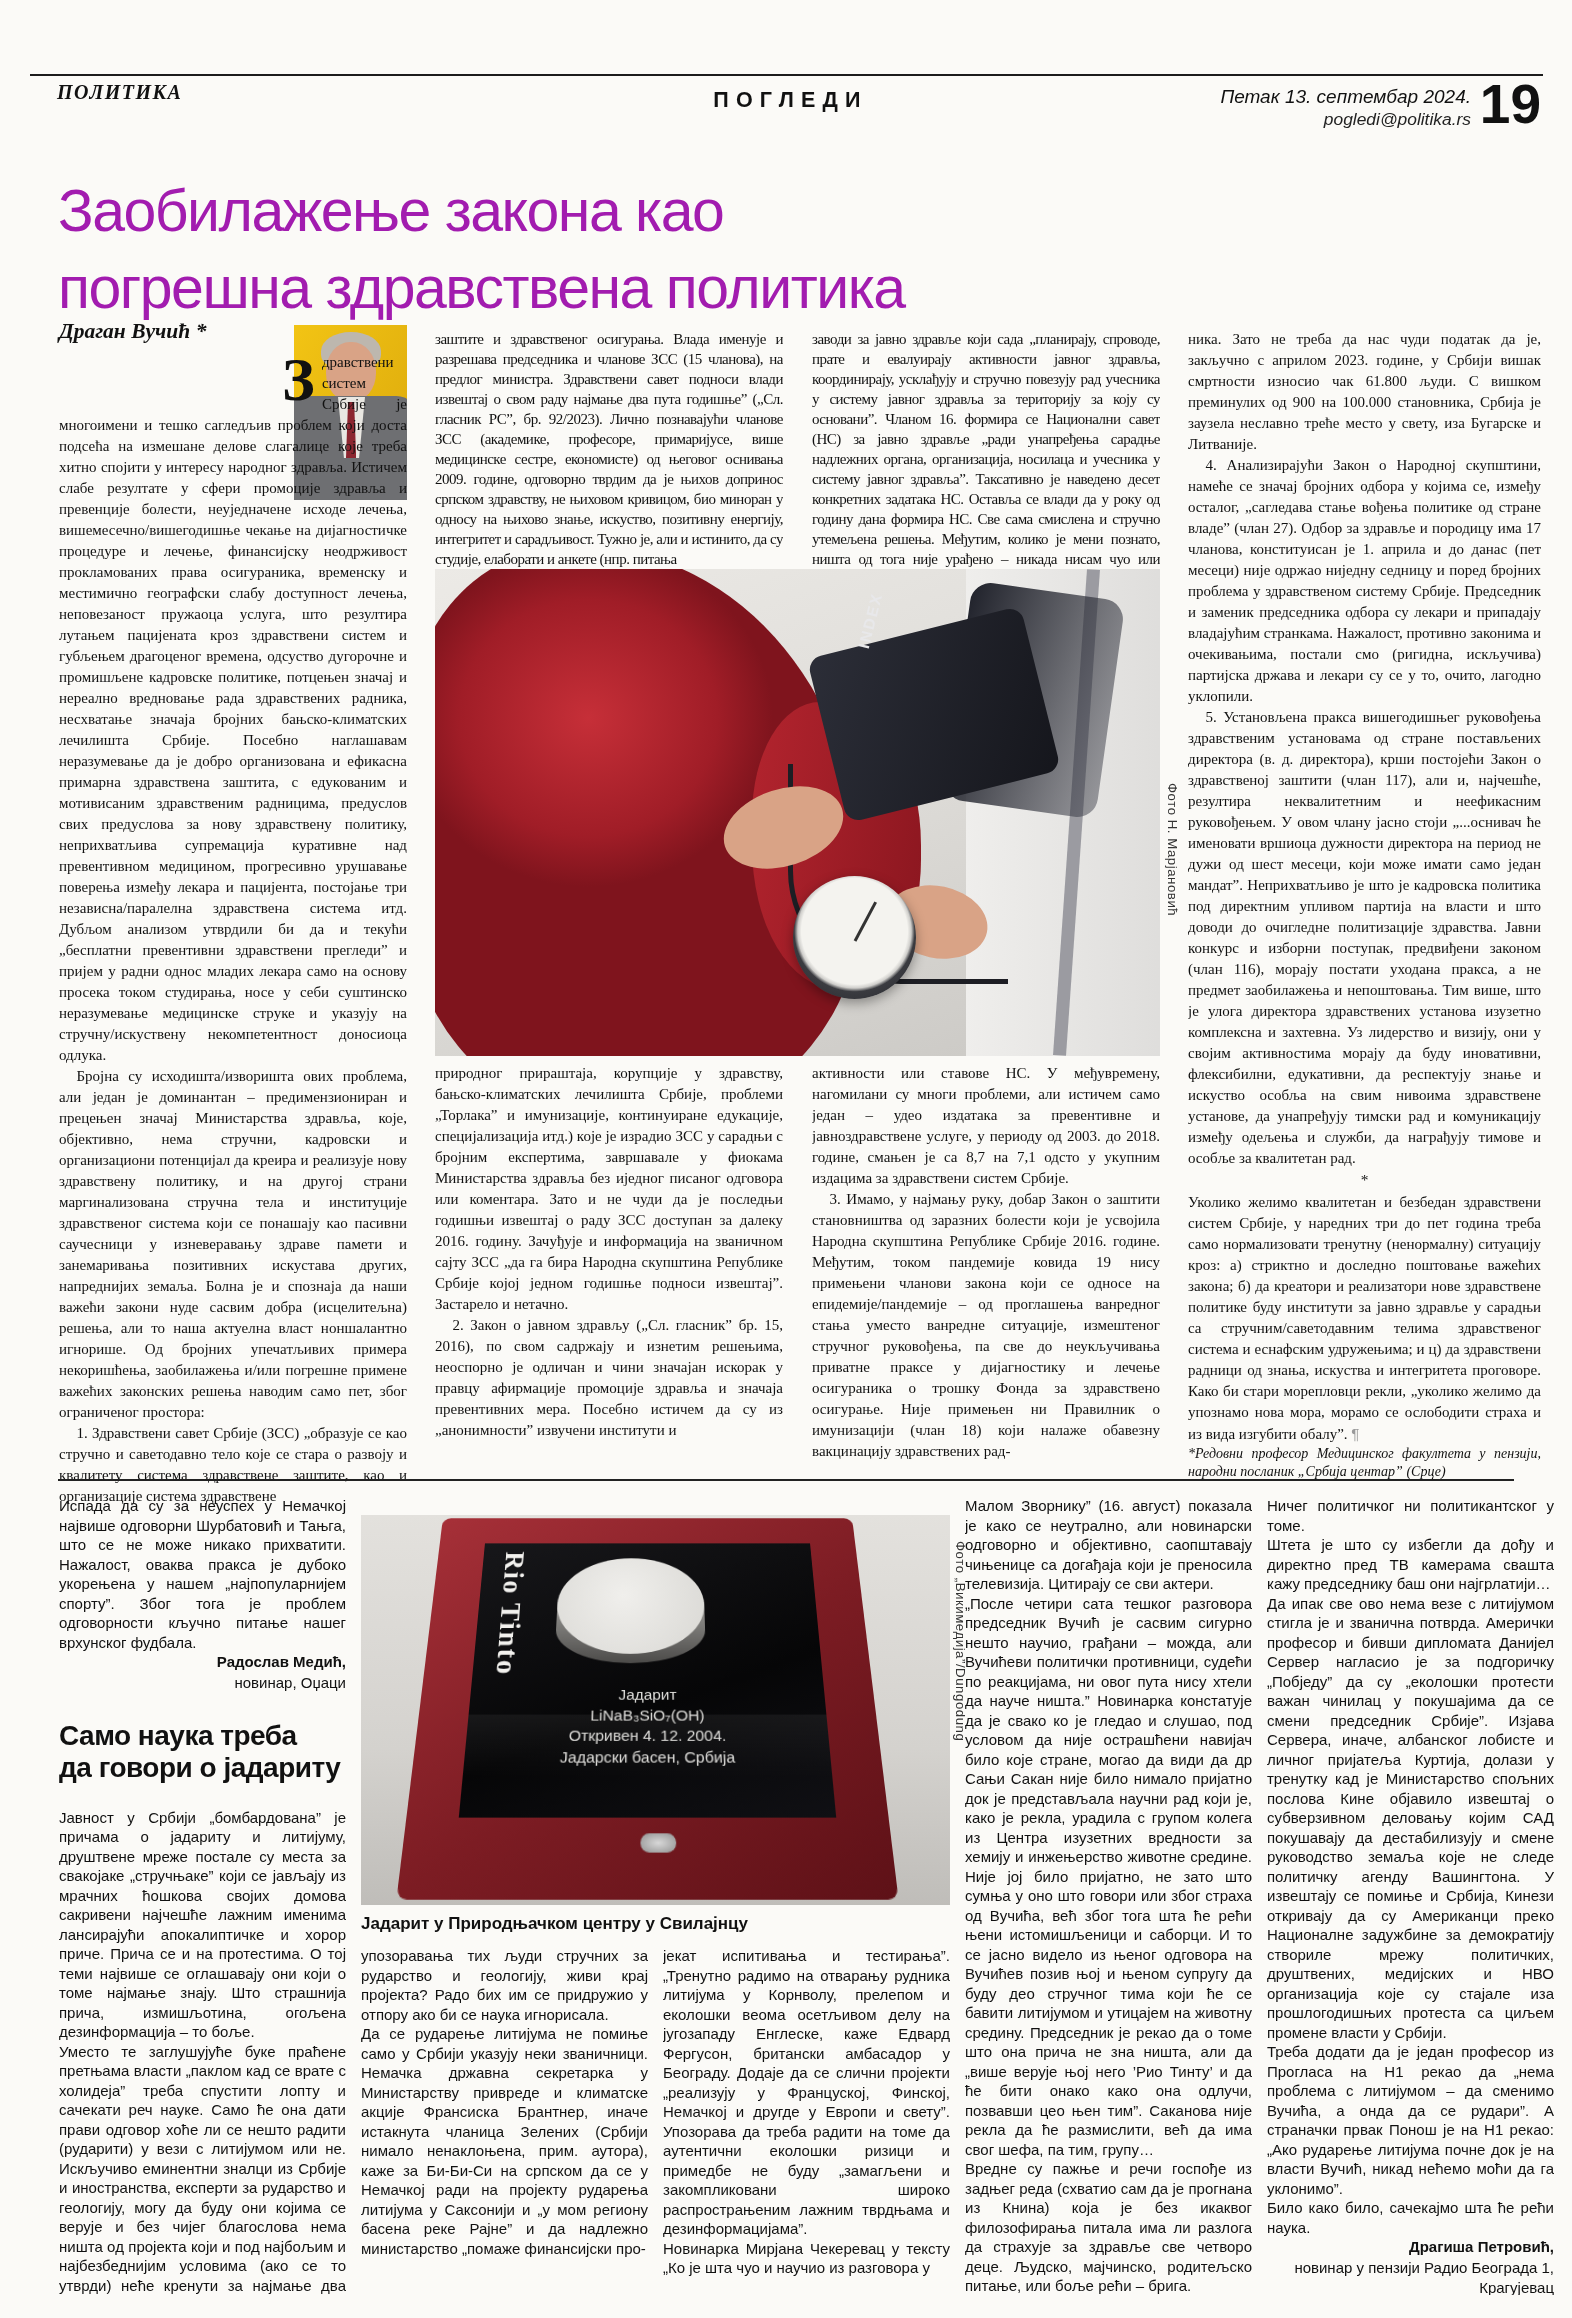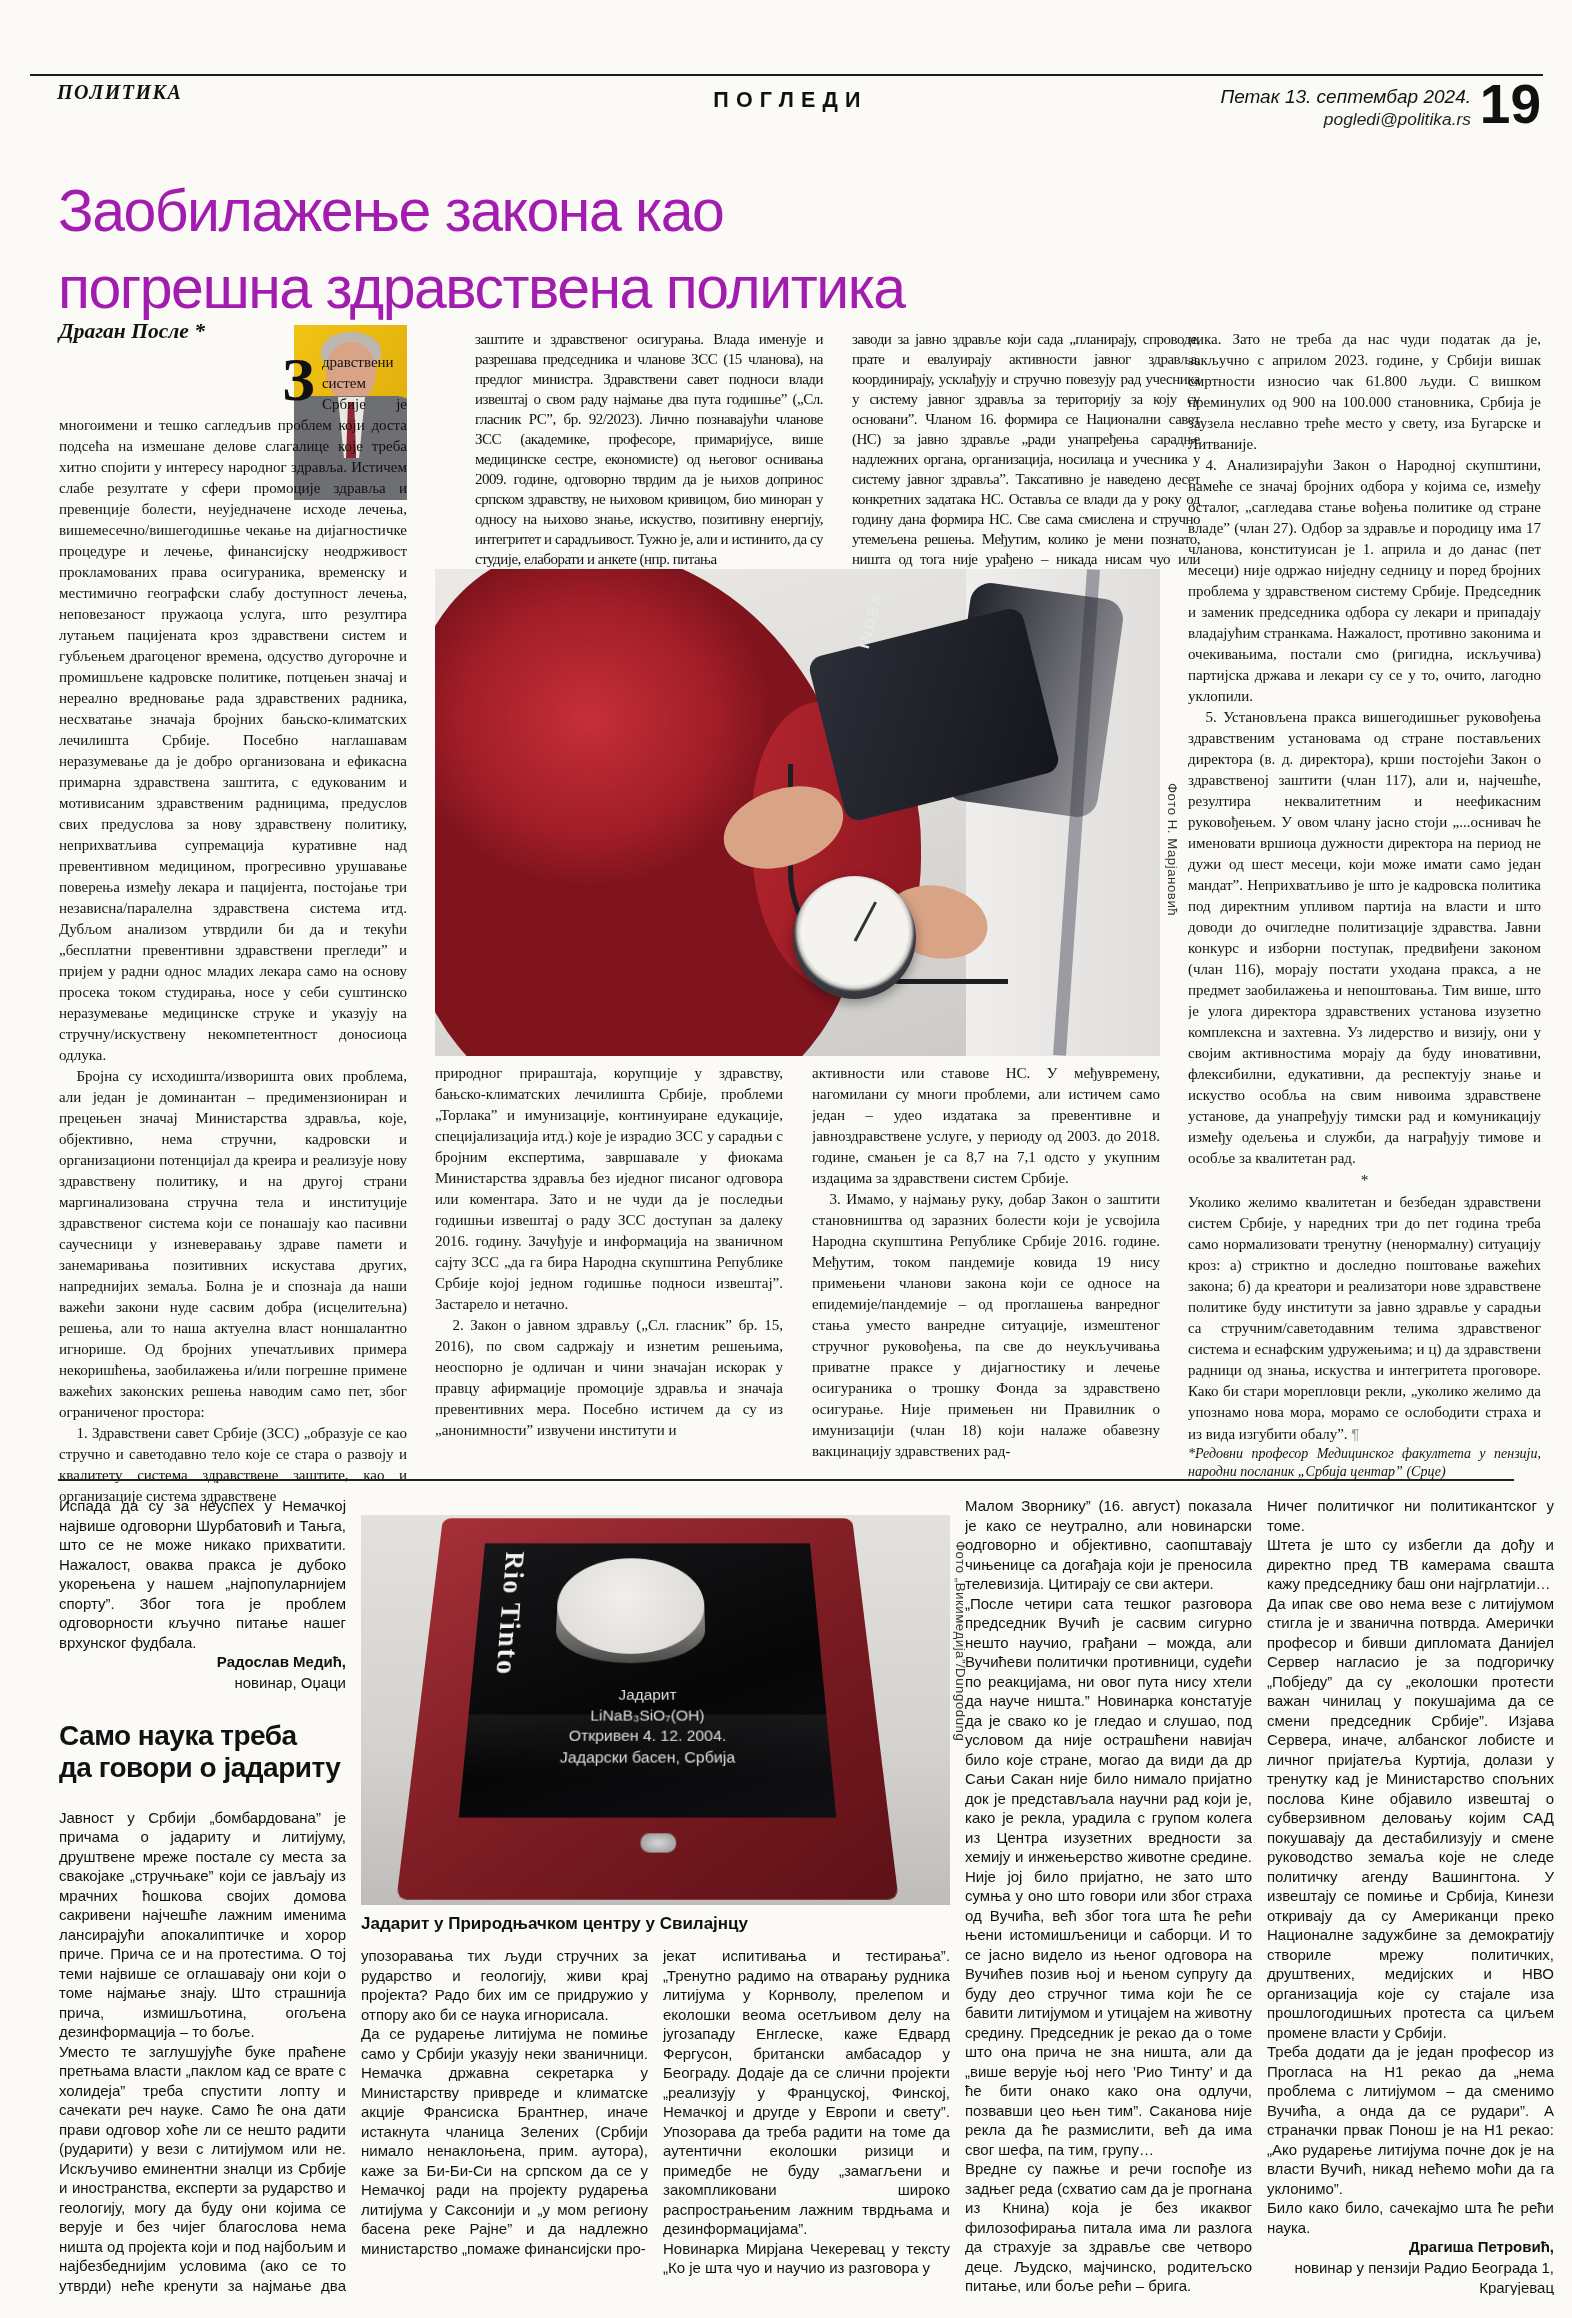--- a/index.html
+++ b/index.html
@@ -17,21 +17,21 @@
   .emailline{font-size:17.4px;line-height:21.5px;color:#222;}
   .pagenum{right:32px;top:77px;font-family:"Liberation Sans",sans-serif;font-size:55px;font-weight:bold;line-height:1;}
   
   .headline{left:58px;top:173px;width:1024px;font-family:"Liberation Sans",sans-serif;
             font-size:59px;line-height:77px;letter-spacing:-1.5px;font-weight:400;color:#a21caf;}
   .author{left:59px;top:319px;font-style:italic;font-weight:bold;font-size:21.5px;font-family:"Liberation Serif",serif;}
   
   .mcol{font-size:15px;line-height:21px;text-align:justify;overflow:hidden;}
   .mcol p{margin:0;}
   .mcol p.ind{text-indent:17.4px;}
-  .cond{letter-spacing:-0.5px;line-height:20px;margin-left:40px;}
+  .cond{letter-spacing:-0.5px;line-height:20px;}
   .dropcap{float:left;font-size:62px;line-height:49px;padding:3.1px 7.2px 0 0;font-weight:bold;}
   .sepstar{text-align:center;font-size:15.4px;line-height:22.5px;}
   .footnote{font-style:italic;font-size:14px;line-height:18.4px;margin-top:3.1px;}
   .endmark{color:#9a9a9a;font-family:"Liberation Sans",sans-serif;}
   .vcredit{writing-mode:vertical-rl;font-family:"Liberation Sans",sans-serif;font-size:13.3px;color:#333;letter-spacing:0.5px;}
   
   .portrait{left:294px;top:325px;width:113px;height:175px;background:linear-gradient(120deg,#f2c414,#dca90c);overflow:hidden;}
   .p-hair{position:absolute;left:27px;top:7.2px;width:60px;height:38px;border-radius:50% 50% 40% 40%;background:#bdb7ae;}
   .p-face{position:absolute;left:32px;top:17.4px;width:50px;height:60px;border-radius:48%;background:#d9a386;}
   .p-suit{position:absolute;left:-10.2px;top:71px;width:133px;height:113px;border-radius:20.5px 20.5px 0 0;background:#6e6f72;}
@@ -82,21 +82,21 @@
 <div class="abs dateblock">
   <div class="dateline">Петак 13. септембар 2024.</div>
   <div class="emailline">pogledi@politika.rs</div>
 </div>
 <div class="abs pagenum">19</div>
 
 <div class="abs headline">
   <div>Заобилажење закона као</div>
   <div>погрешна здравствена политика</div>
 </div>
-<div class="abs author">Драган После *</div>
+<div class="abs author">Драган Вучић *</div>
 
 <div class="abs portrait">
   <div class="p-hair"></div>
   <div class="p-face"></div>
   <div class="p-suit"></div>
   <div class="p-shirt"></div>
   <div class="p-tie"></div>
 </div>
 
 <div class="abs mcol" style="left:59px;top:352px;width:348px;height:1155px;">

